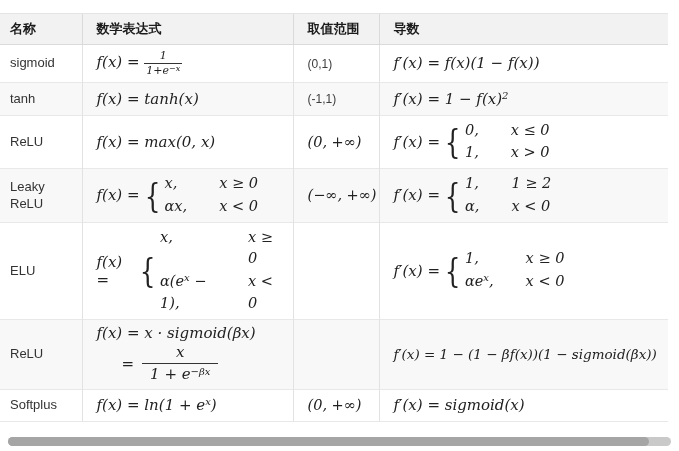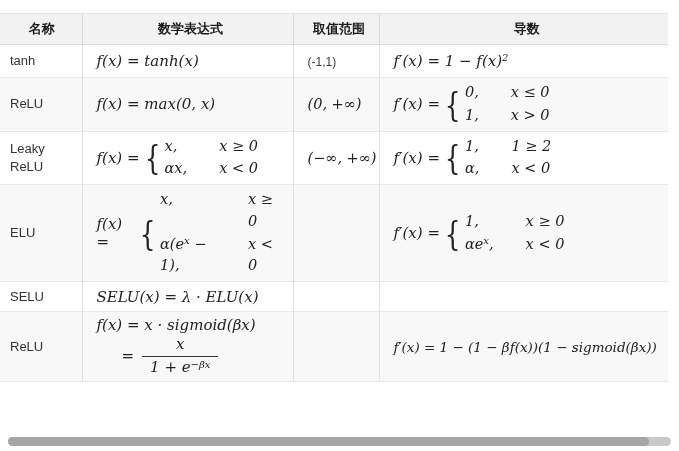--- a/index.html
+++ b/index.html
@@ -6,21 +6,21 @@
   .screen{
     position:relative;width:679px;height:451px;background:#ffffff;overflow:hidden;
     font-family:"Liberation Sans",sans-serif;color:#2b2b2b;
   }
   table.af{
     position:absolute;top:13px;left:0;width:668px;
     border-collapse:collapse;table-layout:fixed;
   }
   table.af th{
     background:#f2f2f2;font-size:13px;font-weight:bold;color:#1b1b1b;
-    text-align:center;padding:6px 8px 6px 14px;
+    text-align:left;padding:6px 8px 6px 14px;
     border-top:1px solid #e4e4e4;border-bottom:1px solid #dadada;
   }
   table.af th:first-child{padding-left:10px;}
   table.af th + th{border-left:1px solid #dadada;margin-left:39px;}
   table.af td{
     vertical-align:middle;padding:4px 6px 4px 14px;
     border-top:1px solid #e8e8e8;font-size:13px;background:#ffffff;
   }
   table.af td:first-child{padding-left:10px;}
   table.af td + td{border-left:1px solid #e2e2e2;}
@@ -80,20 +80,28 @@
     <thead>
       <tr style="height:29px">
         <th>名称</th>
         <th>数学表达式</th>
         <th>取值范围</th>
         <th>导数</th>
       </tr>
     </thead>
     <tbody>
 
+      <tr style="height:34px">
+        <td><span class="name">sigmoid</span></td>
+        <td>
+          <span class="math nowrap"><span>f(x) = </span><span class="fr-s"><span class="fnum">1</span><span class="fden"><span>1+e</span><span class="sup">−x</span></span></span></span>
+        </td>
+        <td><span class="range-plain">(0,1)</span></td>
+        <td><span class="math nowrap">f′(x) = f(x)(1 − f(x))</span></td>
+      </tr>
 
       <tr style="height:33px">
         <td><span class="name">tanh</span></td>
         <td><span class="math nowrap">f(x) = tanh(x)</span></td>
         <td><span class="range-plain">(-1,1)</span></td>
         <td>
           <span class="math nowrap"><span>f′(x) = 1 − f(x)</span><span class="sup">2</span></span>
         </td>
       </tr>
 
@@ -166,43 +174,45 @@
             <span class="cgrid">
               <span class="cv">1,</span>
                 <span class="cc">x ≥ 0</span>
               <span class="cv"><span>αe</span><span class="sup">x</span><span>,</span></span>
                 <span class="cc">x &lt; 0</span>
             </span>
           </span>
         </td>
       </tr>
 
-      <tr style="height:30px">
-        <td><span class="name">SELU</span></td>
-        <td><span class="math nowrap">SELU(x) = λ · ELU(x)</span></td>
-        <td><span class="range-math"></span></td>
-        <td></td>
-      </tr>
 
       <tr style="height:63px">
         <td><span class="name">ReLU</span></td>
         <td>
           <div class="math nowrap">f(x) = x · sigmoid(βx)</div>
           <div class="math swish-line2">
             <span>=</span>
             <span class="fr-d">
                 <span class="fnum">x</span>
                 <span class="fden"><span>1 + e</span><span class="sup">−βx</span></span>
               </span>
           </div>
         </td>
         <td><span class="range-math"></span></td>
         <td><span class="math math-sm nowrap">f′(x) = 1 − (1 − βf(x))(1 − sigmoid(βx))</span></td>
       </tr>
 
+      <tr style="height:32px">
+        <td><span class="name">Softplus</span></td>
+        <td>
+          <span class="math nowrap"><span>f(x) = ln(1 + e</span><span class="sup">x</span><span>)</span></span>
+        </td>
+        <td><span class="range-math">(0, +∞)</span></td>
+        <td><span class="math nowrap">f′(x) = sigmoid(x)</span></td>
+      </tr>
 
     </tbody>
   </table>
 
   <div class="sb-track">
     <div class="sb-thumb"></div>
   </div>
 
 </div>
 

